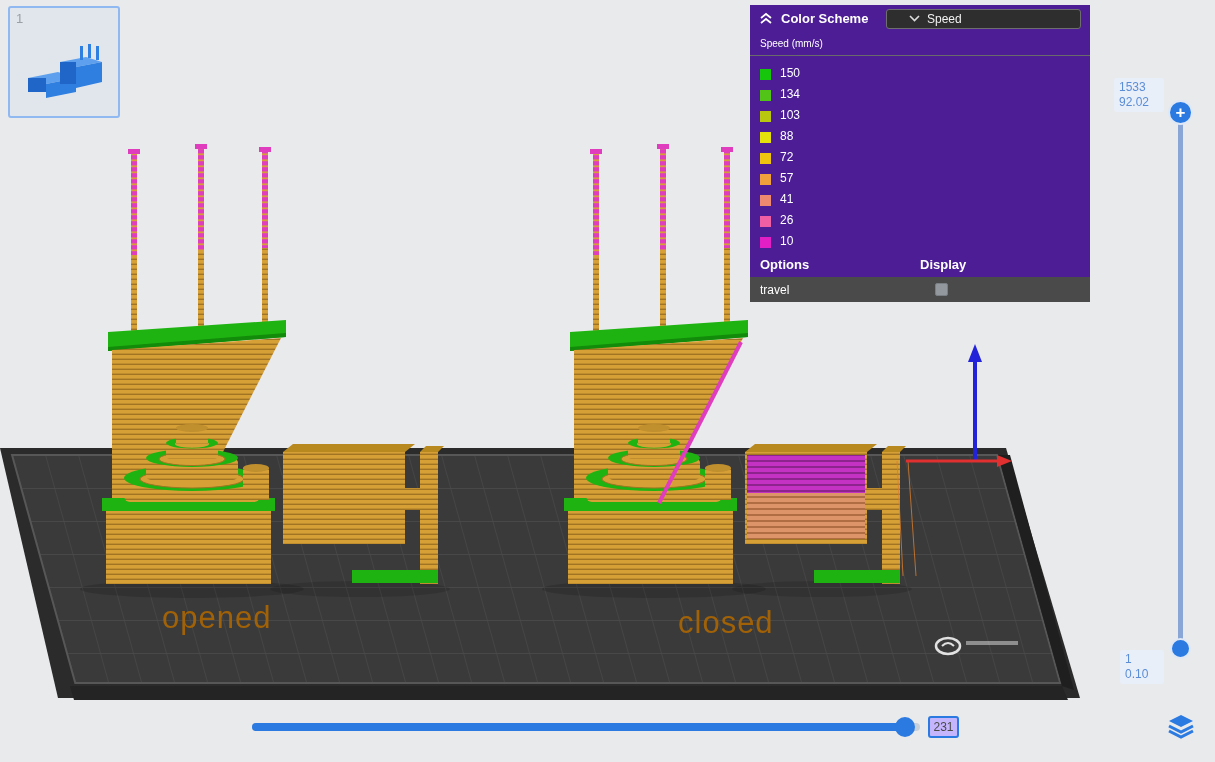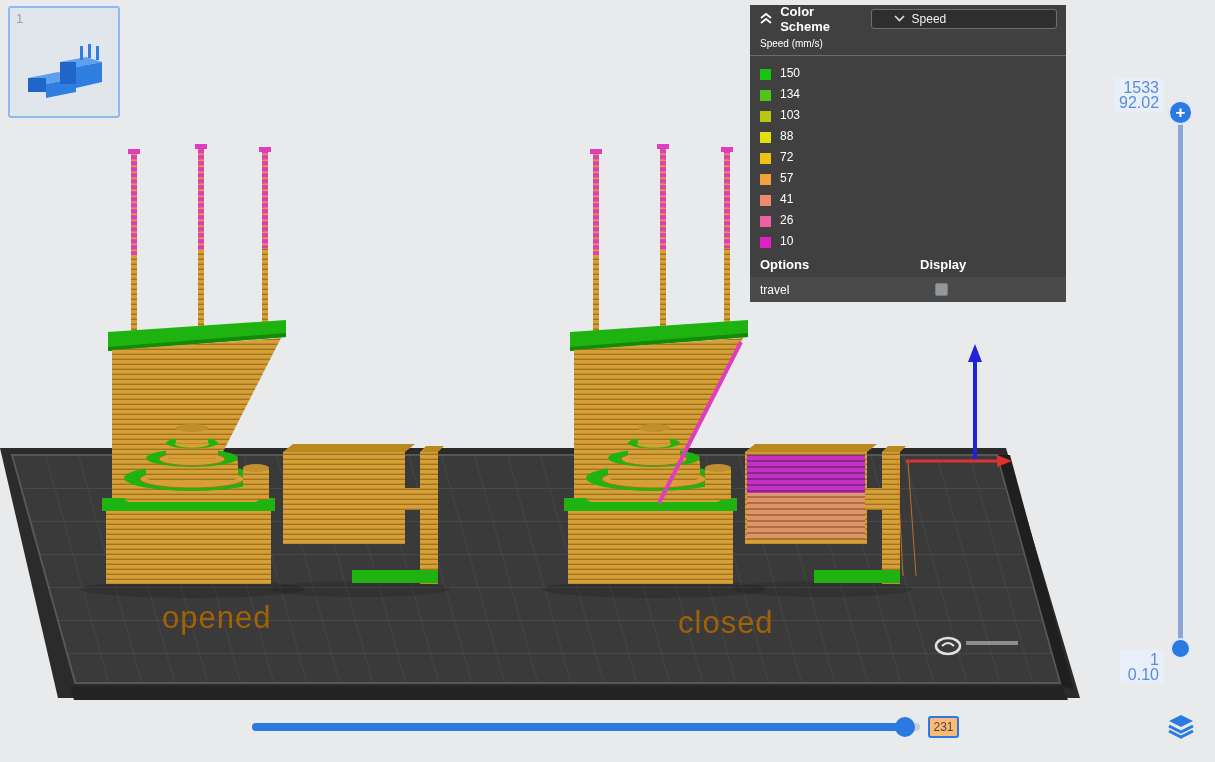--- a/index.html
+++ b/index.html
@@ -13,22 +13,22 @@
   #annot-left  { left:162px; top:600px; }
   #annot-right { left:678px; top:605px; }
 
   
   .thumb { position:absolute; left:8px; top:6px; width:112px; height:112px; z-index:4;
            background:#e1e6ec; border:2px solid #90b9f2; border-radius:3px; }
   .thumb .num { position:absolute; left:6px; top:3px; color:#9aa0a8; font-size:13px; }
   .thumb svg { position:absolute; left:10px; top:24px; }
 
   
-  .panel { position:absolute; left:750px; top:5px; width:316px; z-index:4;
-           background:#404040; color:#fff; font-size:12px; }
+  .panel { position:absolute; left:750px; top:5px; width:340px; z-index:4;
+           background:#4c1d95; color:#fff; font-size:12px; }
   .panel-header { display:flex; align-items:center; height:27px; padding:0 9px; gap:8px; }
   .panel-title { font-weight:bold; font-size:13px; }
   .dropdown { margin-left:auto; display:flex; align-items:center; gap:7px; width:195px; height:20px;
               padding:0 22px; background:#2e2e2e; border:1px solid #6e6e6e; border-radius:3px; cursor:pointer; }
   .dropdown span { font-size:12px; color:#f2f2f2; }
   .section-row { display:flex; align-items:center; height:24px; padding:0 10px;
                  font-weight:normal; font-size:10px; border-bottom:1px solid #6a6a6a; }
   .legend { padding:3px 0 4px 0; }
   .legend-row { display:flex; align-items:flex-end; height:21px; padding:0 10px; gap:9px; }
   .swatch { width:11px; height:11px; flex:0 0 11px; }
@@ -43,33 +43,33 @@
 
   
   .v-track { position:absolute; left:1178px; top:118px; width:5px; height:532px;
              background:#8aa6d6; border-radius:3px; z-index:4; }
   .v-plus { position:absolute; left:1168px; top:100px; width:25px; height:25px; border-radius:50%;
             background:#2a7ae2; color:#fff; font-size:17px; font-weight:bold; z-index:5;
             display:flex; align-items:center; justify-content:center; cursor:pointer;
             border:2px solid #dfe8f6; }
   .v-handle { position:absolute; left:1170px; top:638px; width:21px; height:21px; border-radius:50%;
               background:#2a7ae2; border:2px solid #dfe8f6; z-index:5; cursor:pointer; }
-  .v-val { position:absolute; z-index:5; background:#e9eff9; color:#5b8dd6; font-size:16px;
-           line-height:15px; text-align:right; padding:2px 5px; border-radius:3px; }
+  .v-val { position:absolute; z-index:5; background:#e9eff9; color:#5b8dd6; font-size:12px;
+           line-height:15px; padding:2px 5px; border-radius:3px; }
   #v-val-top { left:1114px; top:78px; width:50px; }
   #v-val-bottom { left:1120px; top:650px; width:44px; }
 
   
   .h-track { position:absolute; left:252px; top:723px; width:668px; height:8px; z-index:4;
              background:#c6cfda; border-radius:4px; }
   .h-fill { position:absolute; left:0; top:0; height:8px; width:650px; background:#2a7ae2; border-radius:4px; }
   .h-handle { position:absolute; left:895px; top:717px; width:20px; height:20px; border-radius:50%;
               background:#2a7ae2; z-index:5; cursor:pointer; }
   .h-val { position:absolute; left:928px; top:716px; width:31px; height:22px; z-index:5;
-           background:#fdba74; border:2px solid #2a7ae2; border-radius:3px; color:#4a4a4a;
+           background:#c4b5fd; border:2px solid #2a7ae2; border-radius:3px; color:#4a4a4a;
            font-size:12px; display:flex; align-items:center; justify-content:center; }
 
   .layers-btn { position:absolute; left:1166px; top:711px; width:30px; height:30px; z-index:5; cursor:pointer; }
 </style>
 </head>
 <body>
 
 <svg id="scene" width="1215" height="762">
   <defs>
     <pattern id="grid" width="33" height="33" patternUnits="userSpaceOnUse">

